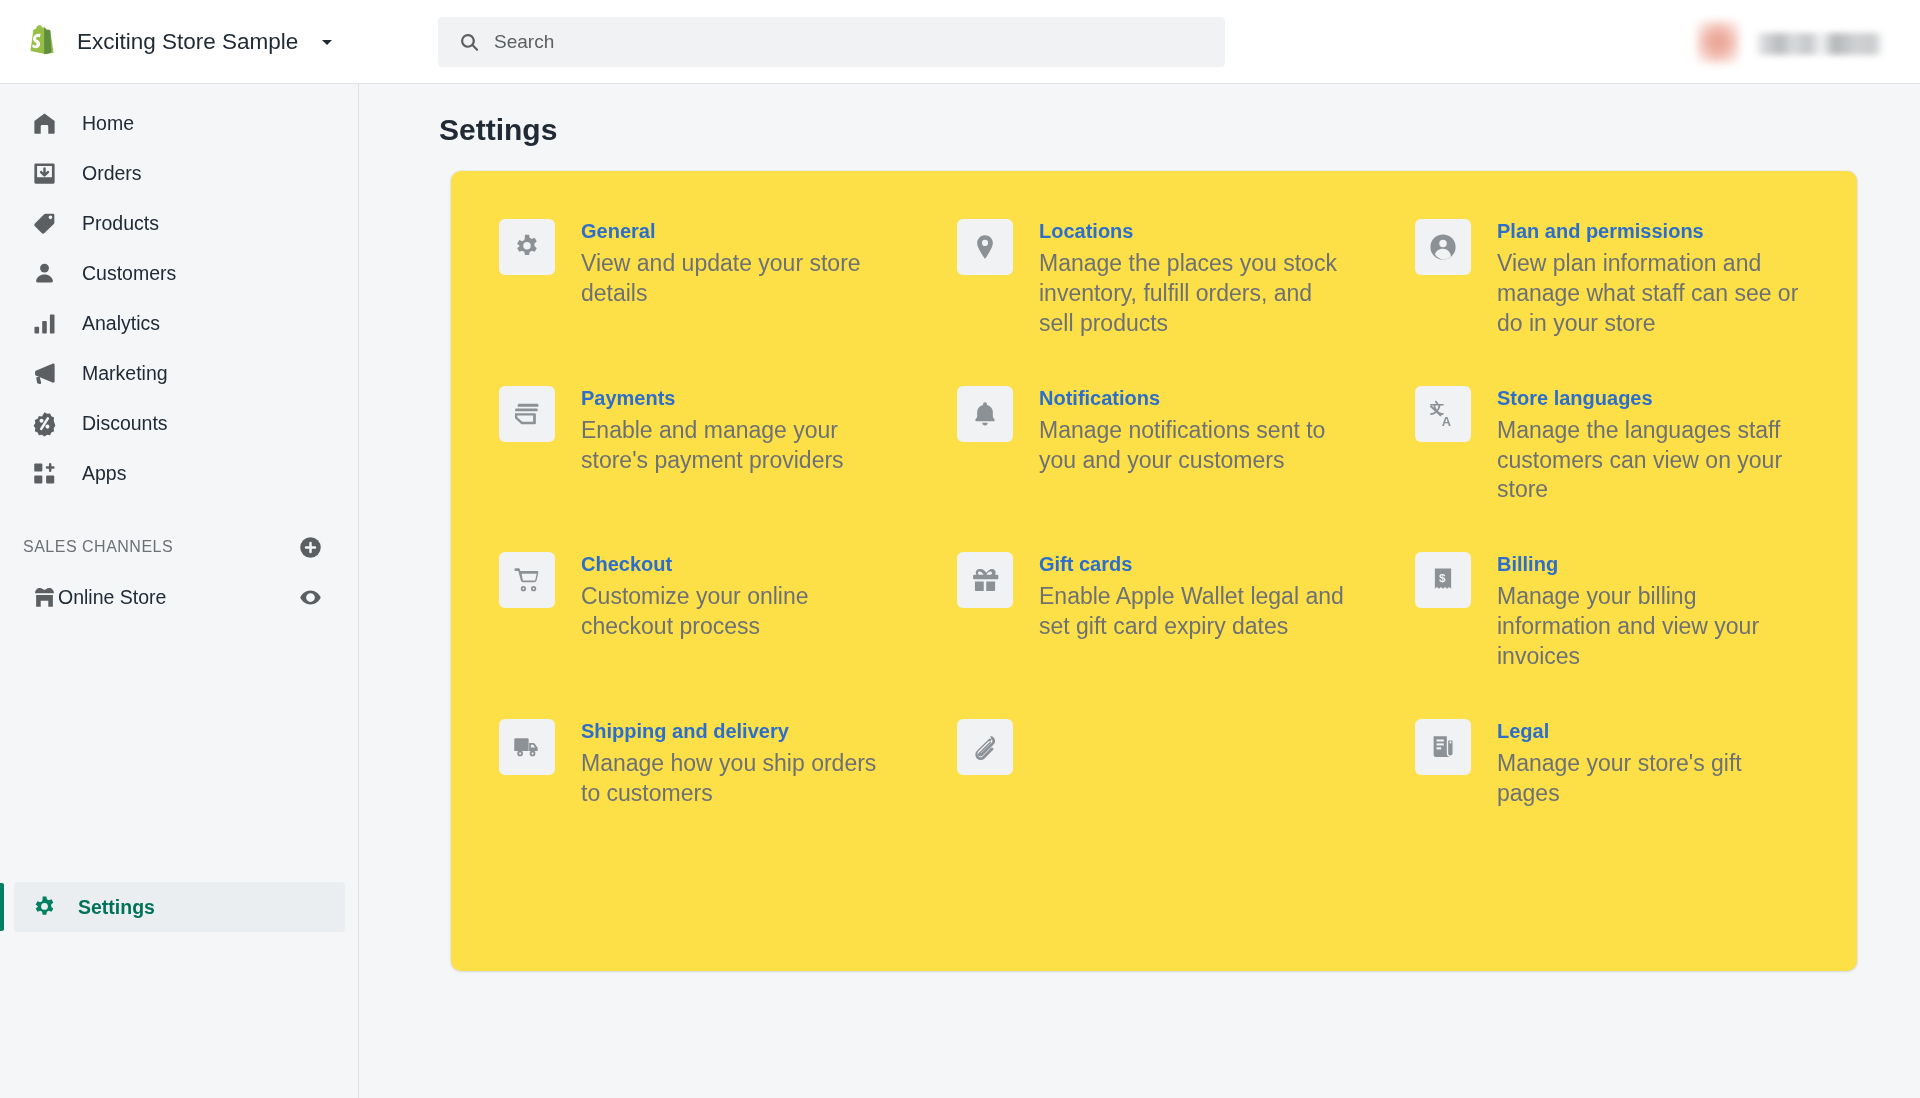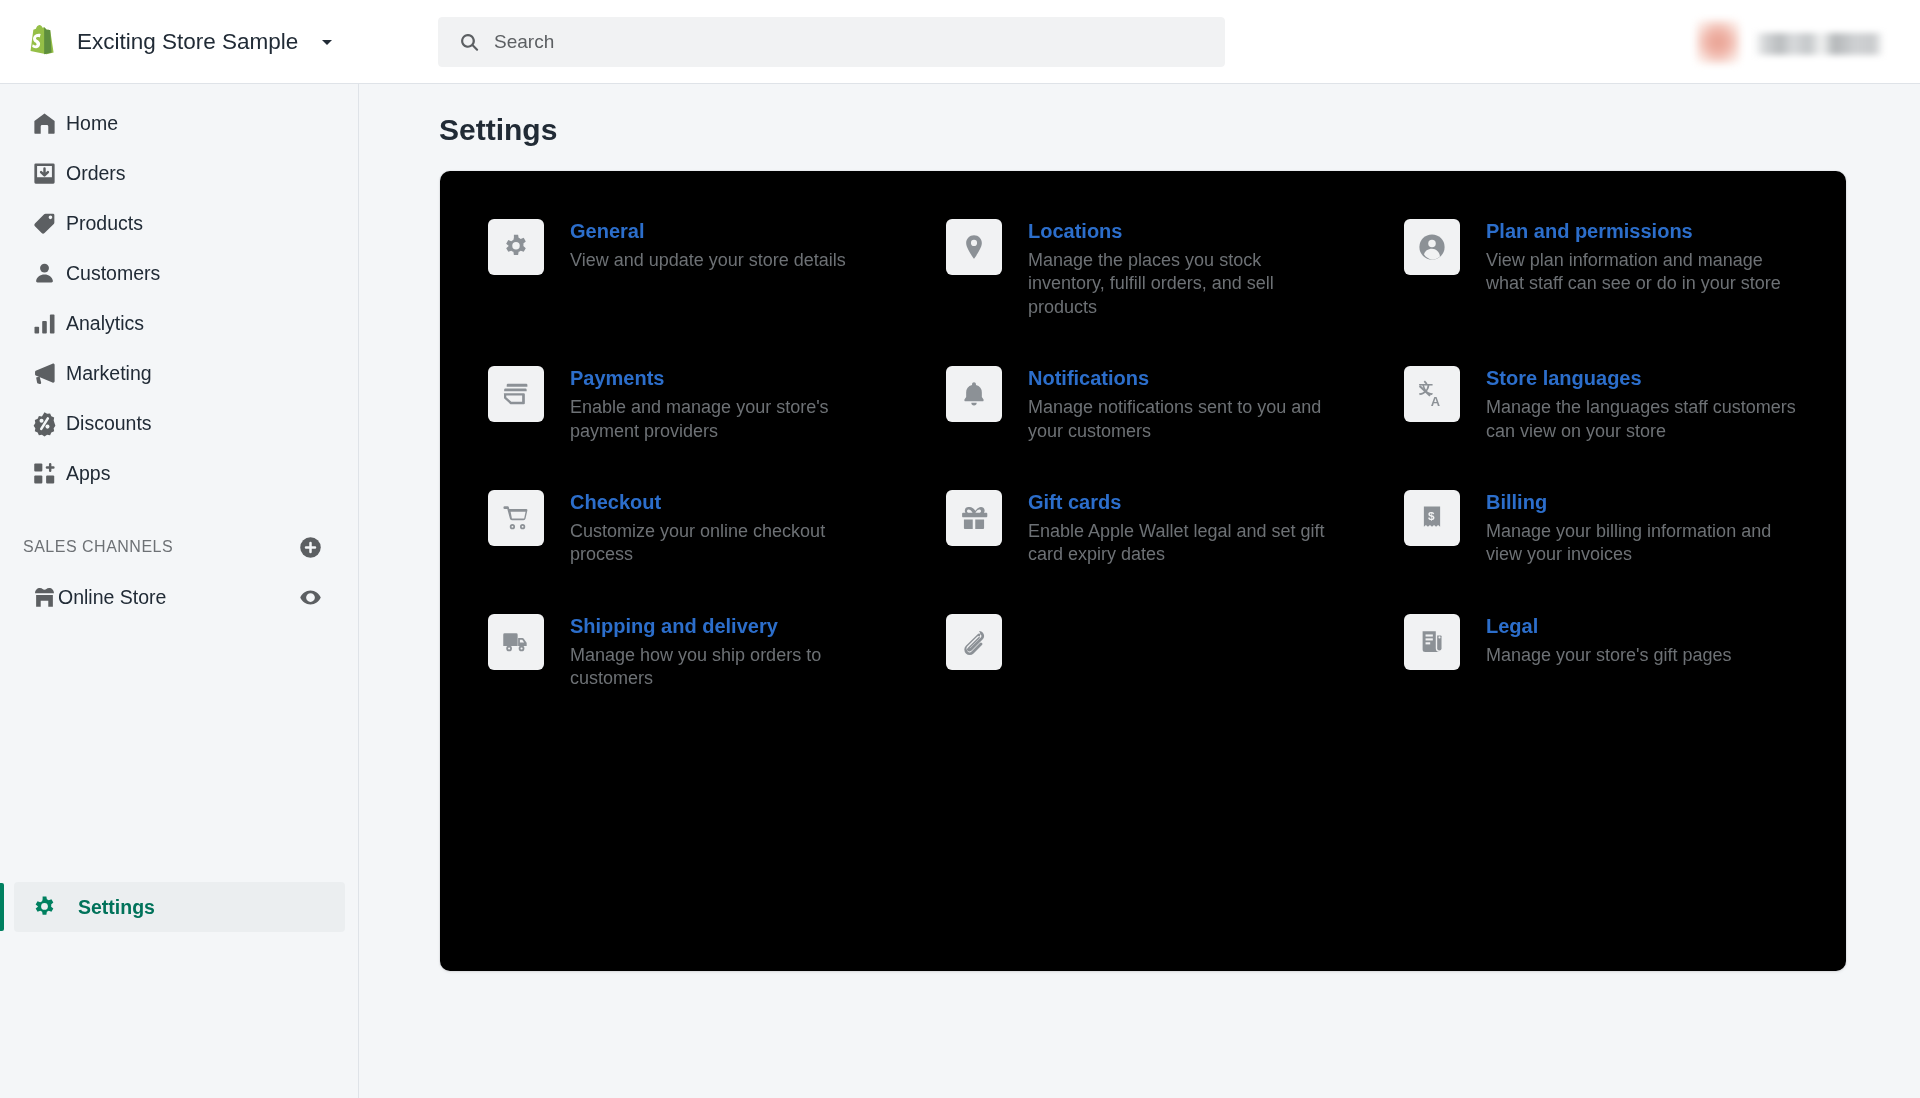--- a/index.html
+++ b/index.html
@@ -92,21 +92,21 @@
     top: 84px; left: 0;
     width: 359px;
     height: 1014px;
     background: #f4f6f8;
     border-right: 1px solid #dfe3e8;
   }
   .nav-list { padding-top: 14px; }
   .nav-item {
     display: flex;
     align-items: center;
-    gap: 8px;
+    gap: 24px;
     height: 50px;
     margin: 0 14px;
     padding-left: 17px;
     border-radius: 4px;
     cursor: pointer;
     position: relative;
   }
   .nav-icon { width: 27px; height: 27px; flex: none; display: block; }
   .nav-label {
     font-size: 19.5px;
@@ -197,25 +197,25 @@
     overflow: hidden;
   }
   .page-title {
     font-size: 30px;
     color: #212b36;
     font-weight: 600;
     margin: 29px 0 0 79px;
   }
   .card {
     position: absolute;
-    left: 80px;
+    left: 91px;
     top: 87px;
     width: 1406px;
     height: 800px;
-    background: #000000;
+    background: #fde047;
     border-radius: 10px;
     box-shadow: 0 0 0 1px rgba(63,63,68,0.04), 0 1px 3px rgba(63,63,68,0.12);
   }
   .grid {
     display: grid;
     grid-template-columns: 1fr 1fr 1fr;
     column-gap: 64px;
     row-gap: 0;
     padding: 45px 48px 0 48px;
   }
@@ -241,21 +241,21 @@
     font-size: 20px;
     color: #2c6ecb;
     font-weight: 600;
     text-decoration: none;
     display: block;
     margin-bottom: 4px;
     cursor: pointer;
     line-height: 1.35;
   }
   .setting-desc {
-    font-size: 18px;
+    font-size: 23px;
     color: #6d7175;
     line-height: 1.3;
     max-width: 330px;
   }
 </style>
 </head>
 <body>
 
 <div class="topbar">
 

